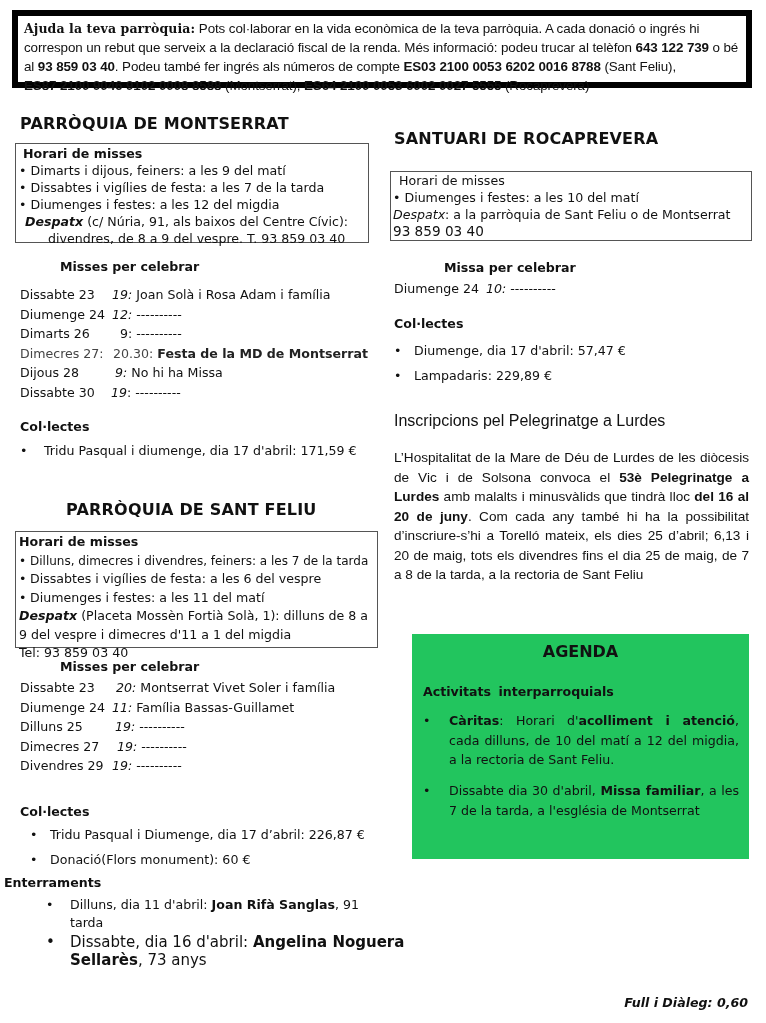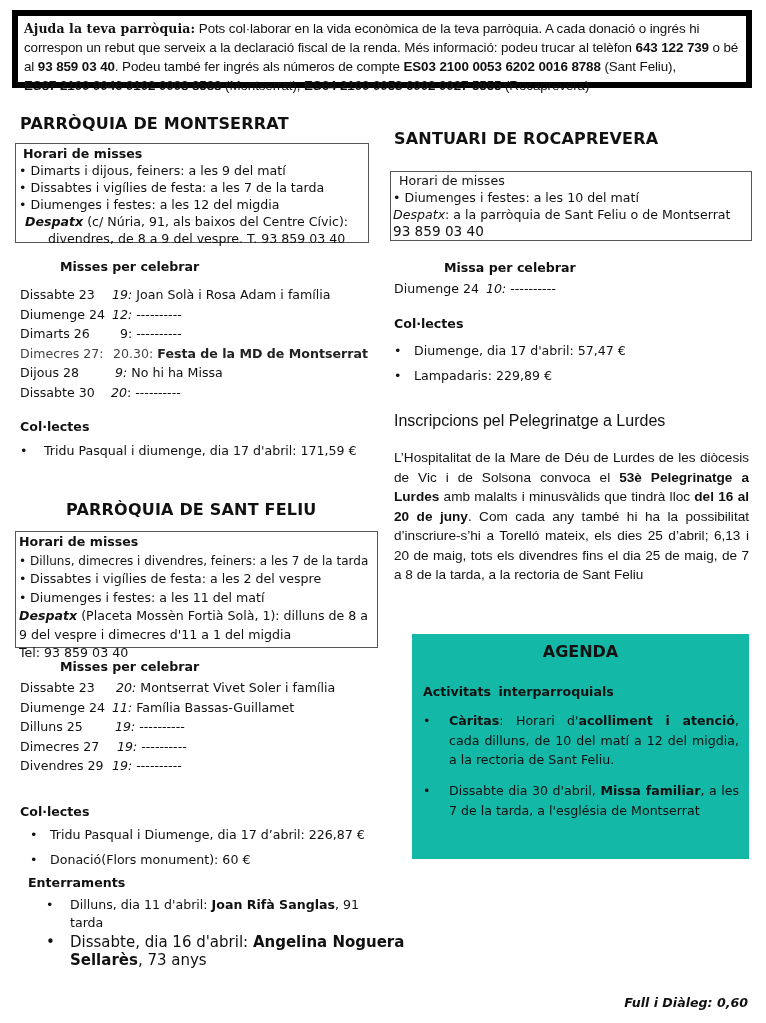--- a/index.html
+++ b/index.html
@@ -15,21 +15,21 @@
   .box .ttl { font-weight: bold; }
   .subhead { font-weight: bold; font-size: 12.6px; white-space: nowrap; }
   .row { font-size: 12.6px; white-space: nowrap; height: 19.5px; line-height: 19.5px; }
   .row .d { display: inline-block; }
   .row i { font-style: italic; }
   .grey { color: #444; }
   .bul { font-size: 12.6px; white-space: nowrap; line-height: 19px; }
   .bul .dot { display: inline-block; width: 24px; }
   .rt { font-family: "Liberation Sans", sans-serif; font-size: 13.6px; line-height: 19.5px; text-align: justify; }
 
-  #agenda { left: 412px; top: 634px; width: 337px; height: 225px; background: #14b8a6; }
+  #agenda { left: 412px; top: 634px; width: 337px; height: 225px; background: #22c55e; }
   #agenda .atitle { position: absolute; left: 0; width: 100%; top: 8px; text-align: center; font-weight: bold; font-size: 16px; }
   #agenda .asub { position: absolute; left: 11px; top: 50px; font-weight: bold; font-size: 12.6px; word-spacing: 3px; }
   #agenda .item { position: absolute; left: 11px; width: 316px; font-size: 12.6px; line-height: 19.5px; }
   #agenda .item .dot { position: absolute; left: 0; top: 0; }
   #agenda .item .txt { margin-left: 26px; display: block; text-align: justify; }
 
   #footer { right: 18px; top: 995px; font-weight: bold; font-style: italic; font-size: 12.6px; }
 </style>
 </head>
 <body>
@@ -48,48 +48,48 @@
   <div style="padding-left:29px;">divendres, de 8 a 9 del vespre. T. 93 859 03 40</div>
 </div>
 
 <div class="abs subhead" style="left:60px; top:259px;">Misses per celebrar</div>
 <div class="abs" style="left:20px; top:285px;">
   <div class="row"><span class="d" style="width:92px">Dissabte 23</span><i>19:</i><span> Joan Solà i Rosa Adam i família</span></div>
   <div class="row"><span class="d" style="width:92px">Diumenge 24</span><i>12:</i><span> ----------</span></div>
   <div class="row"><span class="d" style="width:100px">Dimarts 26</span><span>9:</span><span> ----------</span></div>
   <div class="row grey"><span class="d" style="width:93px">Dimecres 27:</span><span>20.30:</span> <b style="color:#222">Festa de la MD de Montserrat</b></div>
   <div class="row"><span class="d" style="width:95px">Dijous  28</span><i>9:</i><span> No hi ha Missa</span></div>
-  <div class="row"><span class="d" style="width:91px">Dissabte 30</span><i>20</i><span>: ----------</span></div>
+  <div class="row"><span class="d" style="width:91px">Dissabte 30</span><i>19</i><span>: ----------</span></div>
 </div>
 <div class="abs subhead" style="left:20px; top:419px;">Col·lectes</div>
 <div class="abs bul" style="left:20px; top:441px;"><span class="dot">•</span><span>Tridu Pasqual i diumenge, dia 17 d'abril: 171,59 €</span></div>
 
 <div class="abs h-section" style="left:66px; top:500px;">PARRÒQUIA DE SANT FELIU</div>
 <div class="abs box" style="left:15px; top:531px; width:363px; height:117px; padding:1px 0 0 3px; line-height:18.5px;">
   <div class="ttl">Horari de misses</div>
   <div style="font-size:12px;"><span style="display:inline-block;width:11px">•</span><span>Dilluns, dimecres i divendres, feiners: a les 7 de la tarda</span></div>
-  <div><span style="display:inline-block;width:11px">•</span><span>Dissabtes i vigílies de festa: a les 2 del vespre</span></div>
+  <div><span style="display:inline-block;width:11px">•</span><span>Dissabtes i vigílies de festa: a les 6 del vespre</span></div>
   <div><span style="display:inline-block;width:11px">•</span><span>Diumenges i festes: a les 11 del matí</span></div>
   <div><b><i>Despatx</i></b><span> (Placeta Mossèn Fortià Solà, 1): dilluns de 8 a</span></div>
   <div>9 del vespre i dimecres d'11 a 1 del migdia</div>
   <div>Tel: 93 859 03 40</div>
 </div>
 
 <div class="abs subhead" style="left:60px; top:659px;">Misses per celebrar</div>
 <div class="abs" style="left:20px; top:678px;">
   <div class="row"><span class="d" style="width:96px">Dissabte 23</span><i>20:</i><span> Montserrat Vivet Soler i família</span></div>
   <div class="row"><span class="d" style="width:92px">Diumenge 24</span><i>11:</i><span>  Família Bassas-Guillamet</span></div>
   <div class="row"><span class="d" style="width:95px">Dilluns 25</span><i>19:</i><span> ----------</span></div>
   <div class="row"><span class="d" style="width:97px">Dimecres 27</span><i>19:</i><span> ----------</span></div>
   <div class="row"><span class="d" style="width:92px">Divendres 29</span><i>19:</i><span> ----------</span></div>
 </div>
 <div class="abs subhead" style="left:20px; top:804px;">Col·lectes</div>
 <div class="abs bul" style="left:30px; top:825px;"><span class="dot" style="width:20px">•</span><span>Tridu Pasqual i Diumenge, dia 17 d’abril: 226,87 €</span></div>
 <div class="abs bul" style="left:30px; top:850px;"><span class="dot" style="width:20px">•</span><span>Donació(Flors monument): 60 €</span></div>
-<div class="abs subhead" style="left:28px; top:875px;">Enterraments</div>
+<div class="abs subhead" style="left:4px; top:875px;">Enterraments</div>
 <div class="abs" style="left:46px; top:896px; font-size:12.6px; line-height:18px; white-space:nowrap;">
   <span style="display:inline-block;width:24px">•</span><span>Dilluns, dia 11 d'abril: </span><b>Joan Rifà Sanglas</b><span>, 91</span><br>
   <span style="display:inline-block;width:24px"></span><span>tarda</span>
 </div>
 <div class="abs" style="left:46px; top:933px; font-size:15px; line-height:18px; white-space:nowrap;">
   <span style="display:inline-block;width:24px">•</span><span>Dissabte, dia 16 d'abril: </span><b>Angelina Noguera</b><br>
   <span style="display:inline-block;width:24px"></span><b>Sellarès</b><span>, 73 anys</span>
 </div>
 
 <div class="abs h-section" style="left:394px; top:129px;">SANTUARI DE ROCAPREVERA</div>

